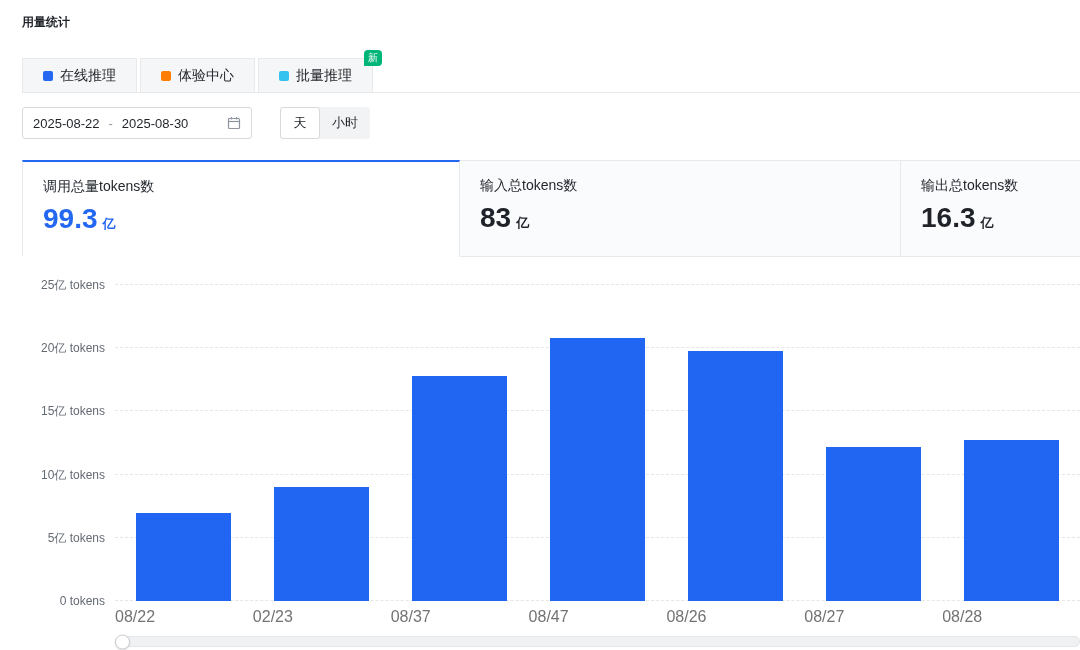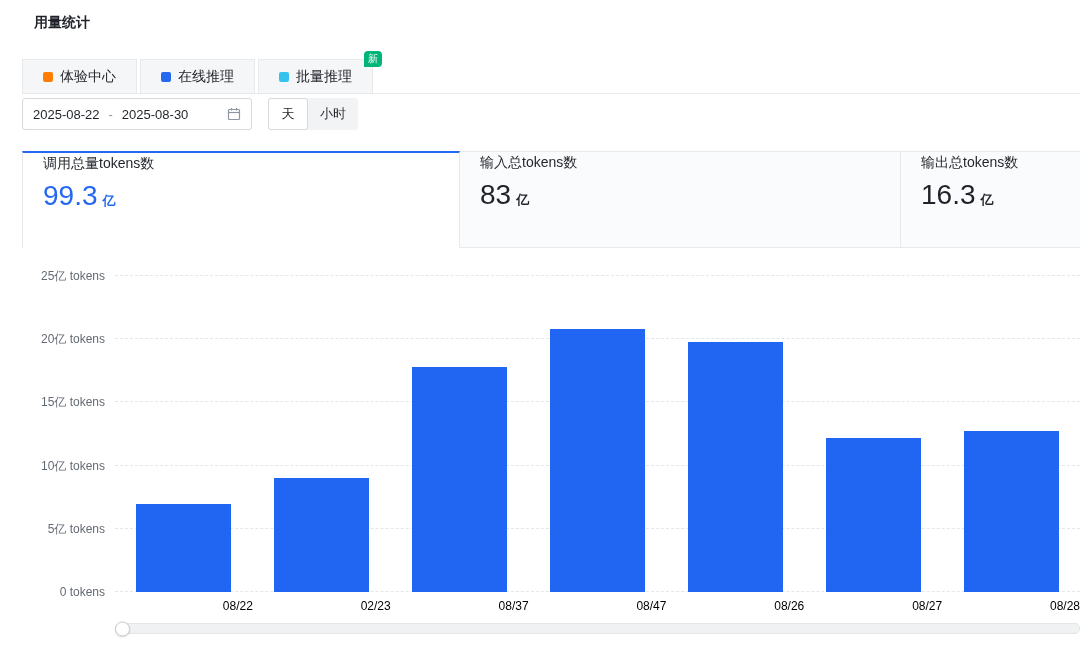--- a/index.html
+++ b/index.html
@@ -4,86 +4,86 @@
 <style>
   html,body { margin:0; padding:0; }
   body {
     width:1080px; height:650px; overflow:hidden; background:#fff;
     font-family:"Liberation Sans","DejaVu Sans",sans-serif;
     color:#1f2329;
     --accent:#2468F2; --bar:#2166F2; --badge:#00B578;
     --icon-exp:#FF7D00; --icon-online:#2468F2; --icon-batch:#33C3EE;
   }
   .page { box-sizing:border-box; width:1080px; height:650px; padding:14px 0 0 22px; }
-  .title { font-size:14px; font-weight:700; margin:0 0 26px 12px; }
+  .title { font-size:12px; font-weight:700; margin:0 0 26px 0; }
 
   
   .tabbar { display:flex; align-items:flex-end; border-bottom:1px solid #e8e9eb; height:35px; }
   .tab { position:relative; height:34px; box-sizing:border-box; display:flex; align-items:center; justify-content:center;
          gap:7px; padding:0 20px; font-size:14px; background:#f5f6f7; border:1px solid #e8e9eb; border-bottom:none;
          margin-right:3px; cursor:pointer; }
   .tab.active { background:#fff; border:none; border-bottom:2px solid var(--accent); color:var(--accent); margin-bottom:-1px; padding:0 24px; }
   .sq { width:10px; height:10px; border-radius:2px; display:inline-block; flex:none; }
   .badge { position:absolute; top:-9px; right:-10px; background:var(--badge); color:#fff; font-size:10px;
            line-height:1; padding:3px 4px; border-radius:4px 4px 4px 0; }
 
   
-  .filters { margin-top:4px; display:flex; align-items:center; gap:16px; }
+  .filters { margin-top:14px; display:flex; align-items:center; gap:28px; }
   .datebox { width:230px; height:32px; box-sizing:border-box; border:1px solid #d9d9d9; border-radius:3px;
              display:flex; align-items:center; gap:9px; padding:0 10px; font-size:13px; cursor:pointer; }
   .datebox .sep { color:#8f959e; }
   .cal { margin-left:auto; display:flex; }
   .seg { display:flex; background:#f2f3f5; border-radius:3px; height:32px; box-sizing:border-box; align-items:stretch; }
   .seg-btn { min-width:40px; padding:0 12px; display:flex; align-items:center; justify-content:center;
              font-size:13px; cursor:pointer; box-sizing:border-box; border-radius:3px; }
   .seg-btn.active { background:#fff; border:1px solid #d9d9d9; }
 
   
   .stats { margin-top:21px; display:flex; width:1180px; }
-  .card { box-sizing:border-box; height:97px; padding:2px 20px; background:#fafbfc;
+  .card { box-sizing:border-box; height:97px; padding:16px 20px; background:#fafbfc;
           border:1px solid #e8e9eb; border-left:none; cursor:pointer; }
   .card:first-child { border-left:1px solid #e8e9eb; }
   .card.active { background:#fff; border-top:2px solid var(--accent); border-bottom:1px solid #fff; }
   .card-1 { width:438px; } .card-2 { width:441px; } .card-3 { width:300px; }
   .card-label { font-size:14px; }
   .card-value { margin-top:7px; display:flex; align-items:baseline; gap:5px; }
-  .num { font-size:28px; font-weight:400; }
+  .num { font-size:28px; font-weight:700; }
   .unit { font-size:13px; font-weight:600; }
   .card.active .num, .card.active .unit { color:var(--accent); }
 
   
   .chart { margin-top:28px; position:relative; }
   .plot { margin-left:93px; height:316px; position:relative; }
   .gridline { position:absolute; left:0; right:0; height:0; border-top:1px dashed #e4e6ea; }
   .ytick { position:absolute; right:calc(100% + 10px); transform:translateY(50%); font-size:12px; color:#646a73; white-space:nowrap; }
   .bars { position:absolute; left:0; right:0; top:0; bottom:0; display:flex; align-items:flex-end; }
   .bar-slot { flex:1; height:100%; display:flex; justify-content:center; align-items:flex-end; }
   .bar { width:69%; background:var(--bar); }
   .xlabels { margin-left:93px; margin-top:7px; display:flex; }
-  .xlabel { flex:1; text-align:right; font-size:12px; color:#000000; }
+  .xlabel { flex:1; text-align:left; font-size:16px; color:#737373; }
   .scrollbar { margin-left:93px; margin-top:10px; height:9px; background:#f0f1f3; border:1px solid #e4e6e8;
                border-radius:5px; position:relative; cursor:pointer; }
   .scroll-handle { position:absolute; left:-1px; top:50%; transform:translateY(-50%); width:13px; height:13px;
                    background:#fff; border:1px solid #c9ccd1; border-radius:50%; box-shadow:0 1px 2px rgba(0,0,0,.12); }
 </style>
 </head>
 <body style="--accent: #2468F2; --bar: #2166F2; --badge: #00B578; --icon-exp: #FF7D00; --icon-online: #2468F2; --icon-batch: #33C3EE;">
 
 <div class="page">
 
   <h1 class="title">用量统计</h1>
 
   <div class="tabbar">
     <div class="tab">
+      <span class="sq" style="background:var(--icon-online)"></span>
+      <span>在线推理</span>
+    </div>
+    <div class="tab">
       <span class="sq" style="background:var(--icon-exp)"></span>
       <span>体验中心</span>
-    </div>
-    <div class="tab">
-      <span class="sq" style="background:var(--icon-online)"></span>
-      <span>在线推理</span>
     </div>
     <div class="tab">
       <span class="sq" style="background:var(--icon-batch)"></span>
       <span>批量推理</span>
       <span class="badge">新</span>
     </div>
   </div>
 
   <div class="filters">
     <div class="datebox">

